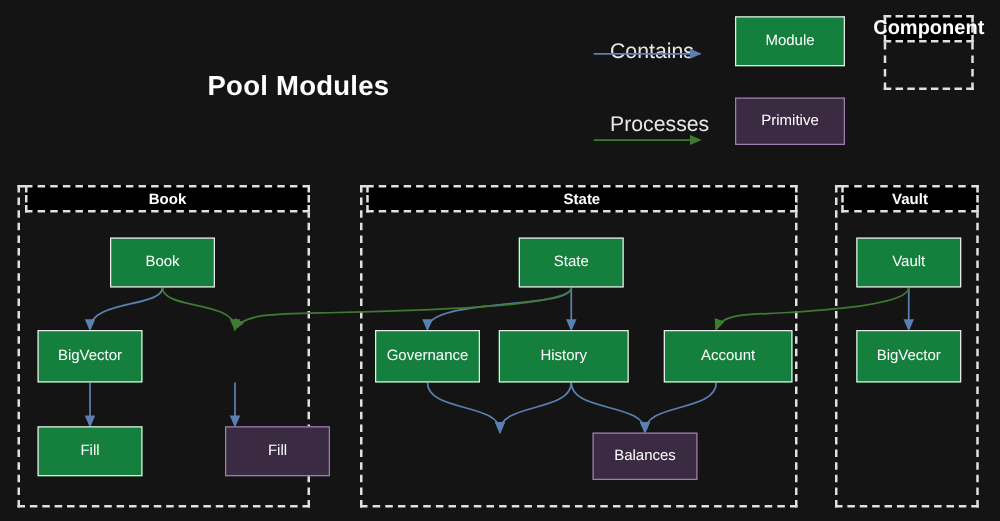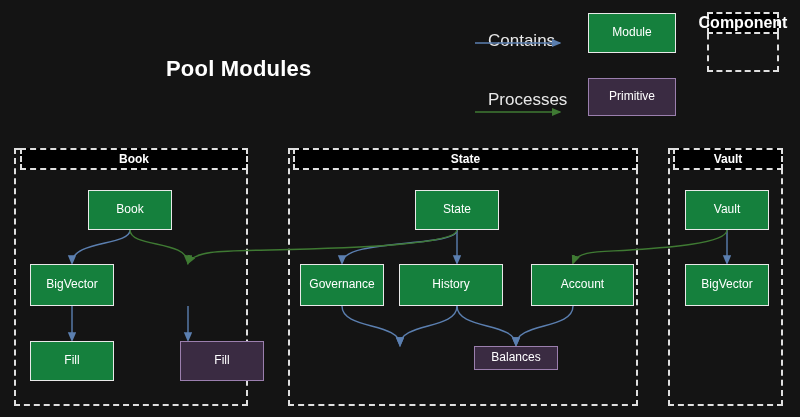--- a/index.html
+++ b/index.html
@@ -206,21 +206,21 @@
   </div>
   <div class="abs node module" style="left:300px; top:264px; width:84px; height:42px;">
     <span>Governance</span>
   </div>
   <div class="abs node module" style="left:399px; top:264px; width:104px; height:42px;">
     <span>History</span>
   </div>
   <div class="abs node module" style="left:531px; top:264px; width:103px; height:42px;">
     <span>Account</span>
   </div>
-  <div class="abs node primitive" style="left:474px; top:346px; width:84px; height:24px;">
+  <div class="abs node primitive" style="left:474px; top:346px; width:84px; height:38px;">
     <span>Balances</span>
   </div>
 
   <div class="abs node module" style="left:685px; top:190px; width:84px; height:40px;">
     <span>Vault</span>
   </div>
   <div class="abs node module" style="left:685px; top:264px; width:84px; height:42px;">
     <span>BigVector</span>
   </div>
 

